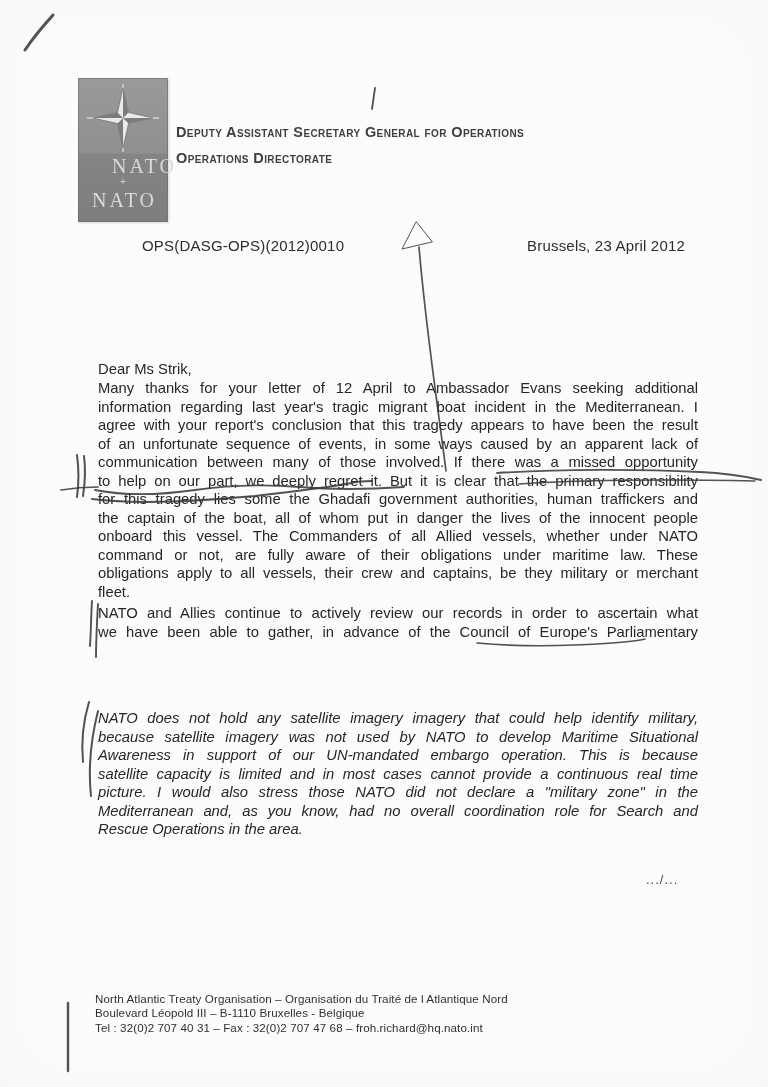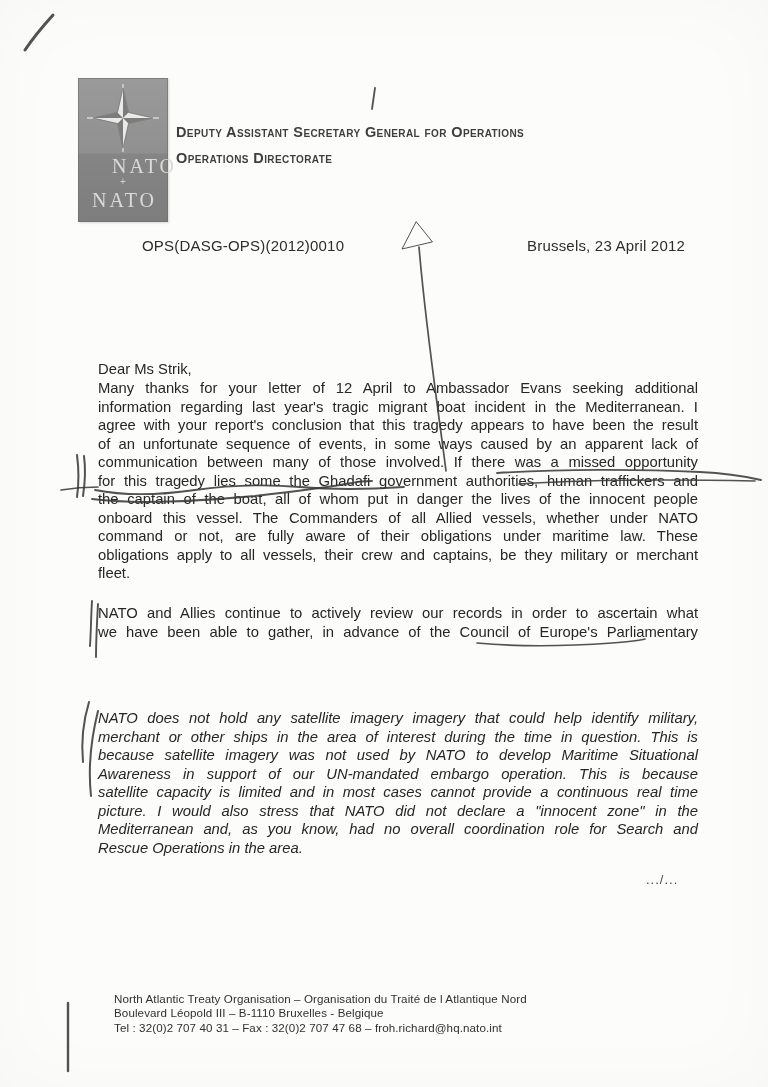--- a/index.html
+++ b/index.html
@@ -39,21 +39,21 @@
   
   .salutation{position:absolute;left:98px;top:349px;font-size:14.8px;color:#262626;margin-top:12px;}
   .para{position:absolute;left:98px;width:600px;font-size:14.8px;line-height:18.5px;color:#262626;}
   .para.p1{top:379px;}
   .para.p2{top:604px;}
   .para.p3{top:709px;font-style:italic;}
   .line{text-align:justify;text-align-last:justify;}
   .line.last{text-align-last:left;}
   .cont{position:absolute;left:646px;top:872px;font-size:13px;letter-spacing:1px;color:#4a4a4a;}
   
-  .footer{position:absolute;left:114px;top:992px;font-size:11.6px;line-height:14.3px;color:#303030;letter-spacing:.1px;}
+  .footer{position:absolute;left:95px;top:992px;font-size:11.6px;line-height:14.3px;color:#303030;letter-spacing:.1px;}
   
   .pen{position:absolute;left:0;top:0;pointer-events:none;}
   .pen path{fill:none;stroke:#3a3a3a;stroke-linecap:round;opacity:.88;}
 </style>
 </head>
 <body>
 
 <div class="page">
 
   <div class="logo">
@@ -73,38 +73,38 @@
   <div class="ref">OPS(DASG-OPS)(2012)0010</div>
   <div class="date">Brussels, 23 April 2012</div>
 
   <div class="salutation">Dear Ms Strik,</div>
   <div class="para p1">
       <div class="line">Many thanks for your letter of 12 April to Ambassador Evans seeking additional</div>
       <div class="line">information regarding last year's tragic migrant boat incident in the Mediterranean. I</div>
       <div class="line">agree with your report's conclusion that this tragedy appears to have been the result</div>
       <div class="line">of an unfortunate sequence of events, in some ways caused by an apparent lack of</div>
       <div class="line">communication between many of those involved. If there was a missed opportunity</div>
+      <div class="line">to help on our part, we deeply regret it. But it is clear that the primary responsibility</div>
       <div class="line">for this tragedy lies some the Ghadafi government authorities, human traffickers and</div>
       <div class="line">the captain of the boat, all of whom put in danger the lives of the innocent people</div>
       <div class="line">onboard this vessel. The Commanders of all Allied vessels, whether under NATO</div>
       <div class="line">command or not, are fully aware of their obligations under maritime law. These</div>
       <div class="line">obligations apply to all vessels, their crew and captains, be they military or merchant</div>
       <div class="line last">fleet.</div>
     </div>
   <div class="para p2">
       <div class="line">NATO and Allies continue to actively review our records in order to ascertain what</div>
       <div class="line">we have been able to gather, in advance of the Council of Europe's Parliamentary</div>
     </div>
   <div class="para p3">
       <div class="line">NATO does not hold any satellite imagery imagery that could help identify military,</div>
-      <div class="line">merchant or other ships in the area of interest during the time in question. This is</div>
       <div class="line">because satellite imagery was not used by NATO to develop Maritime Situational</div>
       <div class="line">Awareness in support of our UN-mandated embargo operation. This is because</div>
       <div class="line">satellite capacity is limited and in most cases cannot provide a continuous real time</div>
-      <div class="line">picture. I would also stress that NATO did not declare a "innocent zone" in the</div>
+      <div class="line">picture. I would also stress those NATO did not declare a "military zone" in the</div>
       <div class="line">Mediterranean and, as you know, had no overall coordination role for Search and</div>
       <div class="line last">Rescue Operations in the area.</div>
     </div>
 
   <div class="cont">.../...</div>
 
   <div class="footer">
     <div>North Atlantic Treaty Organisation – Organisation du Traité de l Atlantique Nord</div>
     <div>Boulevard Léopold III – B-1110 Bruxelles - Belgique</div>
     <div>Tel : 32(0)2 707 40 31 – Fax : 32(0)2 707 47 68 – froh.richard@hq.nato.int</div>

